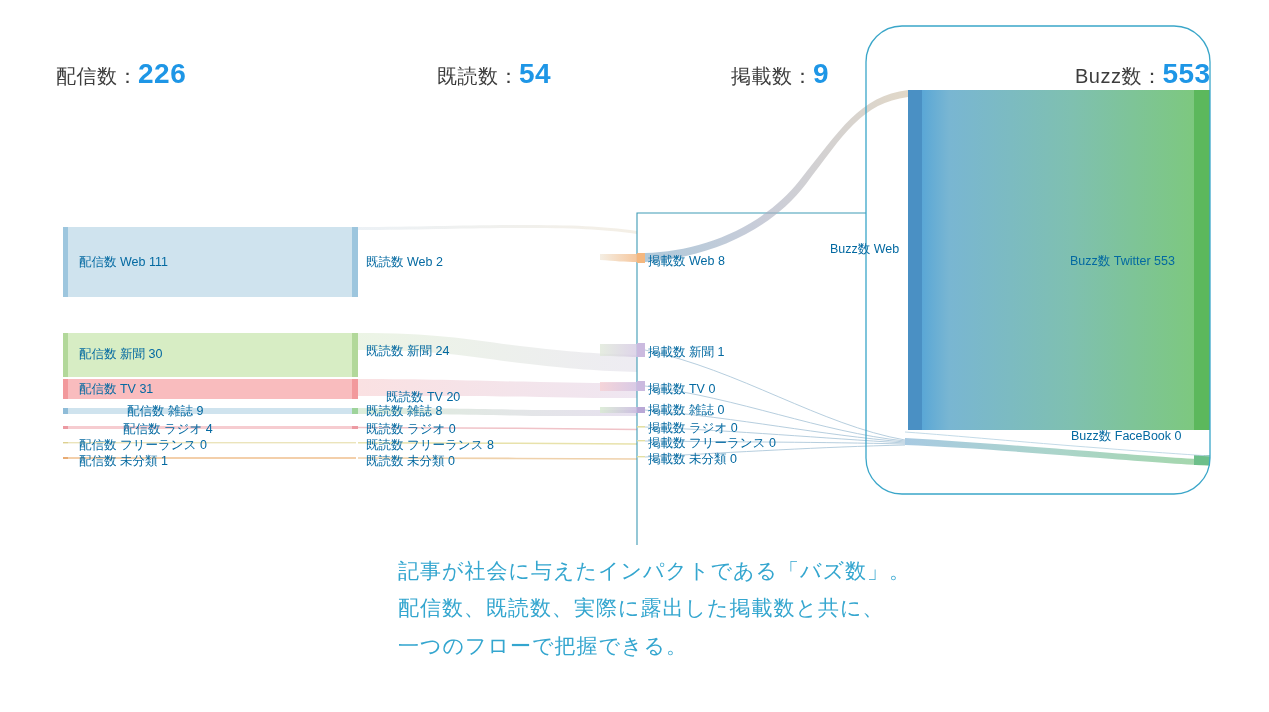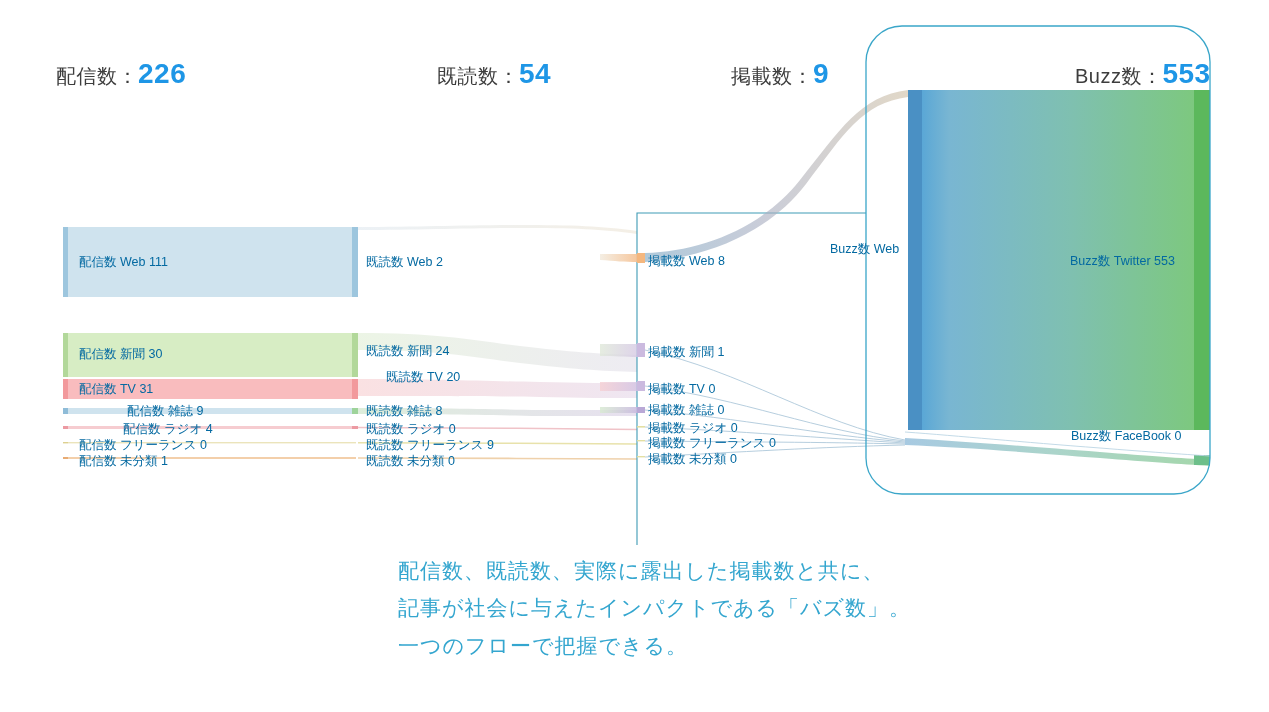--- a/index.html
+++ b/index.html
@@ -225,37 +225,37 @@
   <div class="node-label" style="left:79px;top:256px;">配信数 Web 111</div>
   <div class="node-label" style="left:79px;top:348px;">配信数 新聞 30</div>
   <div class="node-label" style="left:79px;top:383px;">配信数 TV 31</div>
   <div class="node-label" style="left:79px;top:405px;margin-left:48px;">配信数 雑誌 9</div>
   <div class="node-label" style="left:79px;top:423px;padding-left:44px;">配信数 ラジオ 4</div>
   <div class="node-label" style="left:79px;top:439px;">配信数 フリーランス 0</div>
   <div class="node-label" style="left:79px;top:455px;">配信数 未分類 1</div>
 
   <div class="node-label" style="left:366px;top:256px;">既読数 Web 2</div>
   <div class="node-label" style="left:366px;top:345px;">既読数 新聞 24</div>
-  <div class="node-label" style="left:366px;top:371px;padding-left:20px;">既読数 TV 20</div>
+  <div class="node-label" style="left:366px;top:391px;padding-left:20px;">既読数 TV 20</div>
   <div class="node-label" style="left:366px;top:405px;">既読数 雑誌 8</div>
   <div class="node-label" style="left:366px;top:423px;">既読数 ラジオ 0</div>
-  <div class="node-label" style="left:366px;top:439px;">既読数 フリーランス 9</div>
+  <div class="node-label" style="left:366px;top:439px;">既読数 フリーランス 8</div>
   <div class="node-label" style="left:366px;top:455px;">既読数 未分類 0</div>
 
   <div class="node-label" style="left:648px;top:255px;">掲載数 Web 8</div>
   <div class="node-label" style="left:648px;top:346px;">掲載数 新聞 1</div>
   <div class="node-label" style="left:648px;top:383px;">掲載数 TV 0</div>
   <div class="node-label" style="left:648px;top:404px;">掲載数 雑誌 0</div>
   <div class="node-label" style="left:648px;top:422px;">掲載数 ラジオ 0</div>
   <div class="node-label" style="left:648px;top:437px;">掲載数 フリーランス 0</div>
   <div class="node-label" style="left:648px;top:453px;">掲載数 未分類 0</div>
 
   <div class="node-label" style="left:830px;top:243px;">Buzz数 Web</div>
   <div class="node-label" style="left:1070px;top:255px;">Buzz数 Twitter 553</div>
   <div class="node-label" style="left:1071px;top:430px;">Buzz数 FaceBook 0</div>
 
   <div id="caption">
+    <div>記事が社会に与えたインパクトである「バズ数」。</div>
     <div>配信数、既読数、実際に露出した掲載数と共に、</div>
-    <div>記事が社会に与えたインパクトである「バズ数」。</div>
     <div>一つのフローで把握できる。</div>
   </div>
 
 </div>
 
 </body></html>

